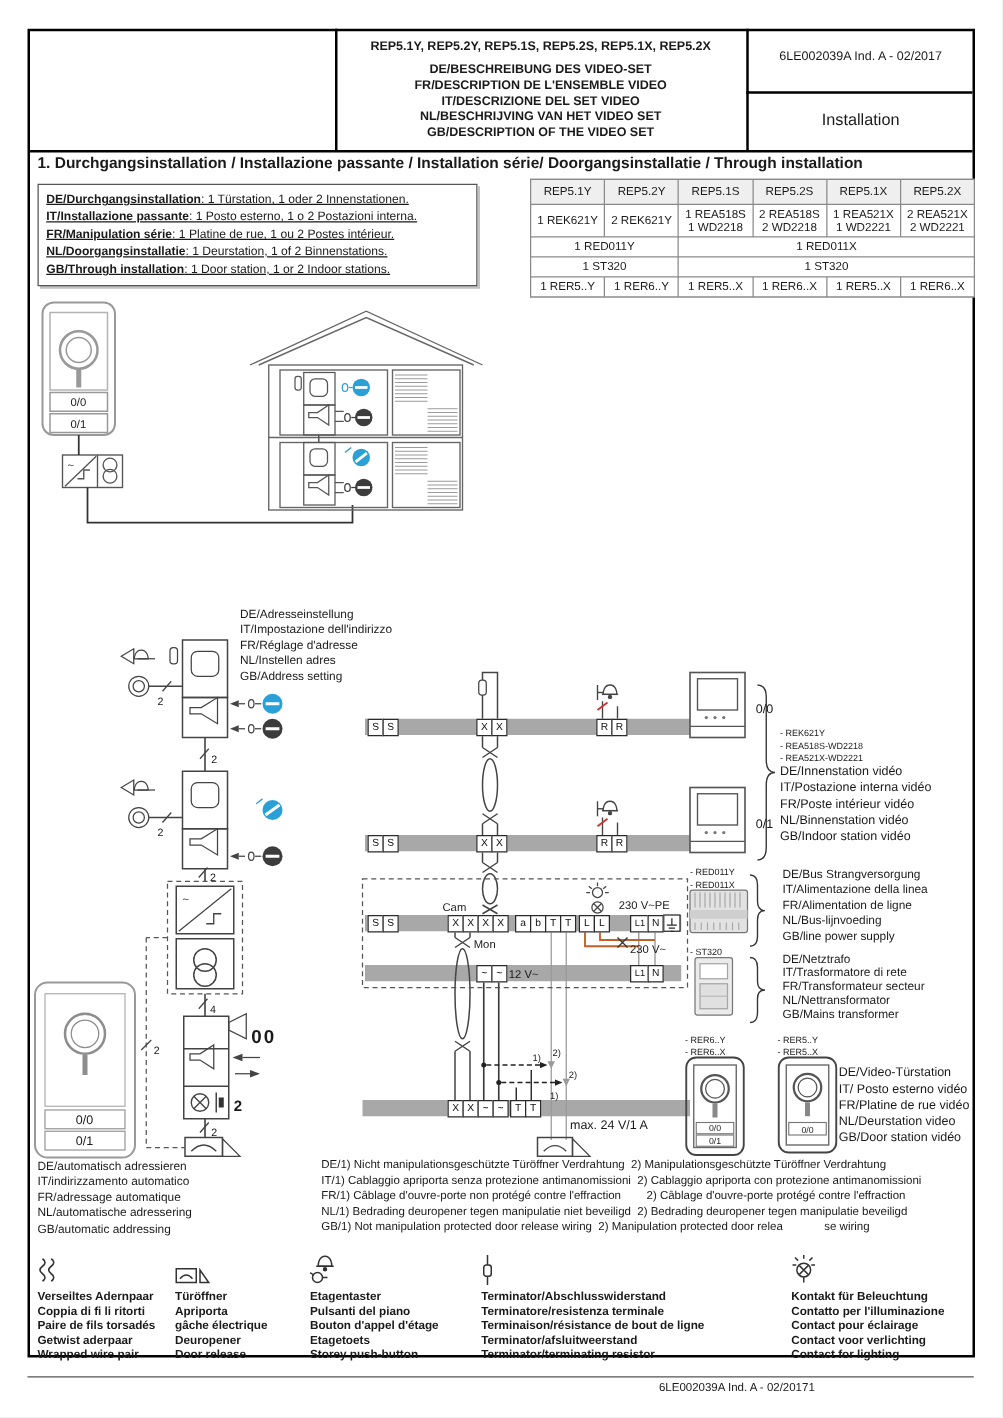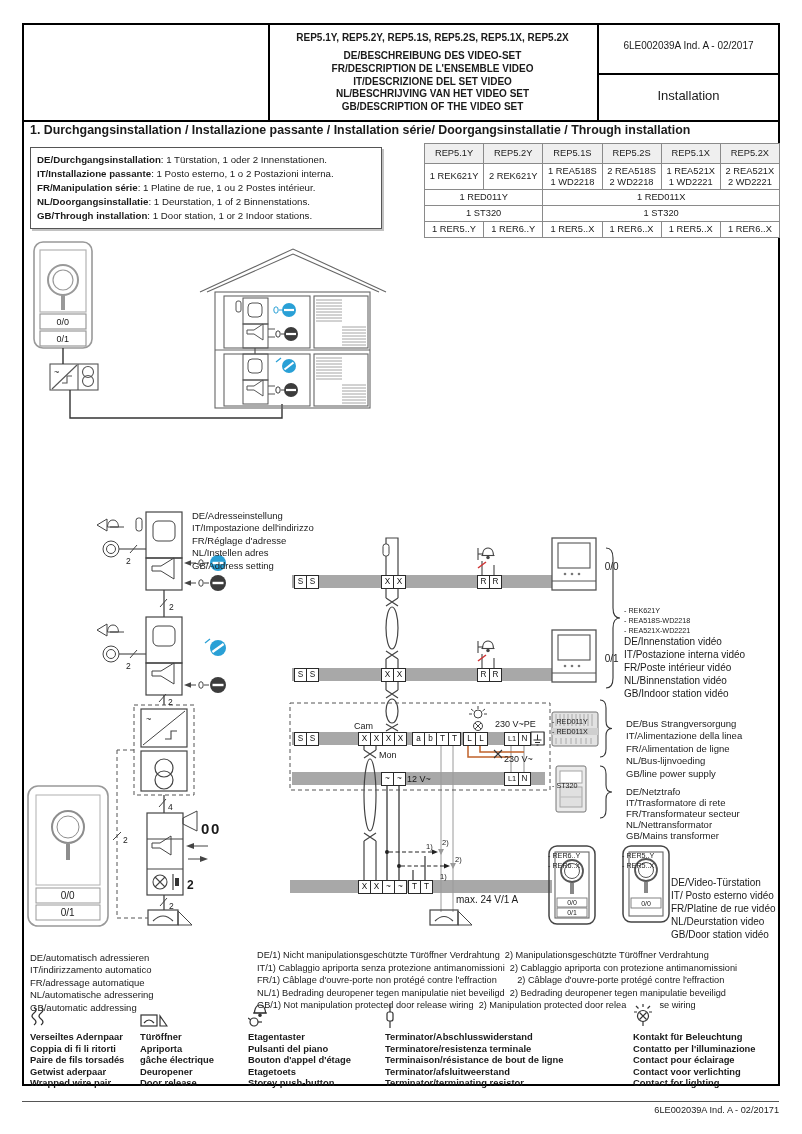--- a/index.html
+++ b/index.html
@@ -20,45 +20,45 @@
   .logo-bottom{font-size:12px;font-weight:bold;color:#d4d4d4;letter-spacing:1px;}
   .codes{left:268px;top:32px;width:329px;font-size:10px;}
   .titles{left:268px;top:50px;width:329px;font-size:10px;line-height:12.8px;}
   .titles span{display:block;}
   .docref{left:597px;top:40px;width:183px;font-size:10px;}
   .doctype{left:597px;top:88px;width:183px;font-size:13px;}
   .sect{left:30px;top:123px;width:740px;font-size:12.4px;}
   
   .descbox{left:30px;top:147px;width:352px;height:82px;border:1px solid #555;
            box-shadow:2px 2px 0 rgba(120,120,120,.45);padding:5px 6px;box-sizing:border-box;}
-  .descbox div{font-size:9.7px;line-height:13.9px;white-space:nowrap;}
+  .descbox div{font-size:9.7px;line-height:13.9px;white-space:nowrap;text-decoration:underline;}
   
   .settable{left:424px;top:143px;width:354px;display:grid;grid-template-columns:repeat(6,1fr);
             gap:1px;background:#8a8a8a;border:1px solid #8a8a8a;font-size:9.3px;text-align:center;}
   .tc{background:#fff;display:flex;flex-direction:column;justify-content:center;padding:2px 0;line-height:10.8px;}
   .th{background:#efefef;padding:4px 0;}
   .sp2{grid-column:span 2;} .sp4{grid-column:span 4;}
   
   .term{position:absolute;width:11px;height:12px;background:#fff;border:1px solid #2a2a2a;
         font-size:8.2px;line-height:12px;text-align:center;color:#111;}
   .term.w{width:14px;font-size:7.4px;}
   
-  .tb{position:absolute;color:#1a1a1a;margin-top:24px;}
+  .tb{position:absolute;color:#1a1a1a;}
   .tb span{display:block;}
   .fs95 span{font-size:9.5px;line-height:12.4px;}
   .fs10 span{font-size:10px;line-height:12.9px;}
   .fs7 span{font-size:7.2px;line-height:9.8px;}
   .trafoblk span{font-size:9.5px;line-height:10.9px;}
   .notes span{font-size:9.2px;line-height:12.5px;white-space:pre;display:block;}
   .lg{position:absolute;font-weight:bold;}
   .lg span{display:block;font-size:9.4px;line-height:11.6px;}
   .lgicon{height:24px;display:flex;align-items:flex-end;margin-bottom:3px;}
   .v12{left:407px;top:774px;font-size:9px;}
   .footer-line{left:22px;top:1101px;width:757px;}
-  .footer-text{left:400px;top:1105px;width:379px;text-align:right;font-size:9.2px;}
+  .footer-text{left:400px;top:1105px;width:379px;text-align:center;font-size:9.2px;}
   svg text{font-family:"Liberation Sans",sans-serif;fill:#1a1a1a;}
   svg .t9{font-size:9px;} svg .t85{font-size:8.5px;} svg .t75{font-size:7.5px;}
   svg .t10{font-size:10px;} svg .addr{font-size:10px;} svg .addrS{font-size:7px;}
 </style>
 </head>
 <body>
 
 <div class="page">
 
   <svg class="abs" style="left:0;top:0" width="802" height="1134" viewBox="0 0 802 1134">

